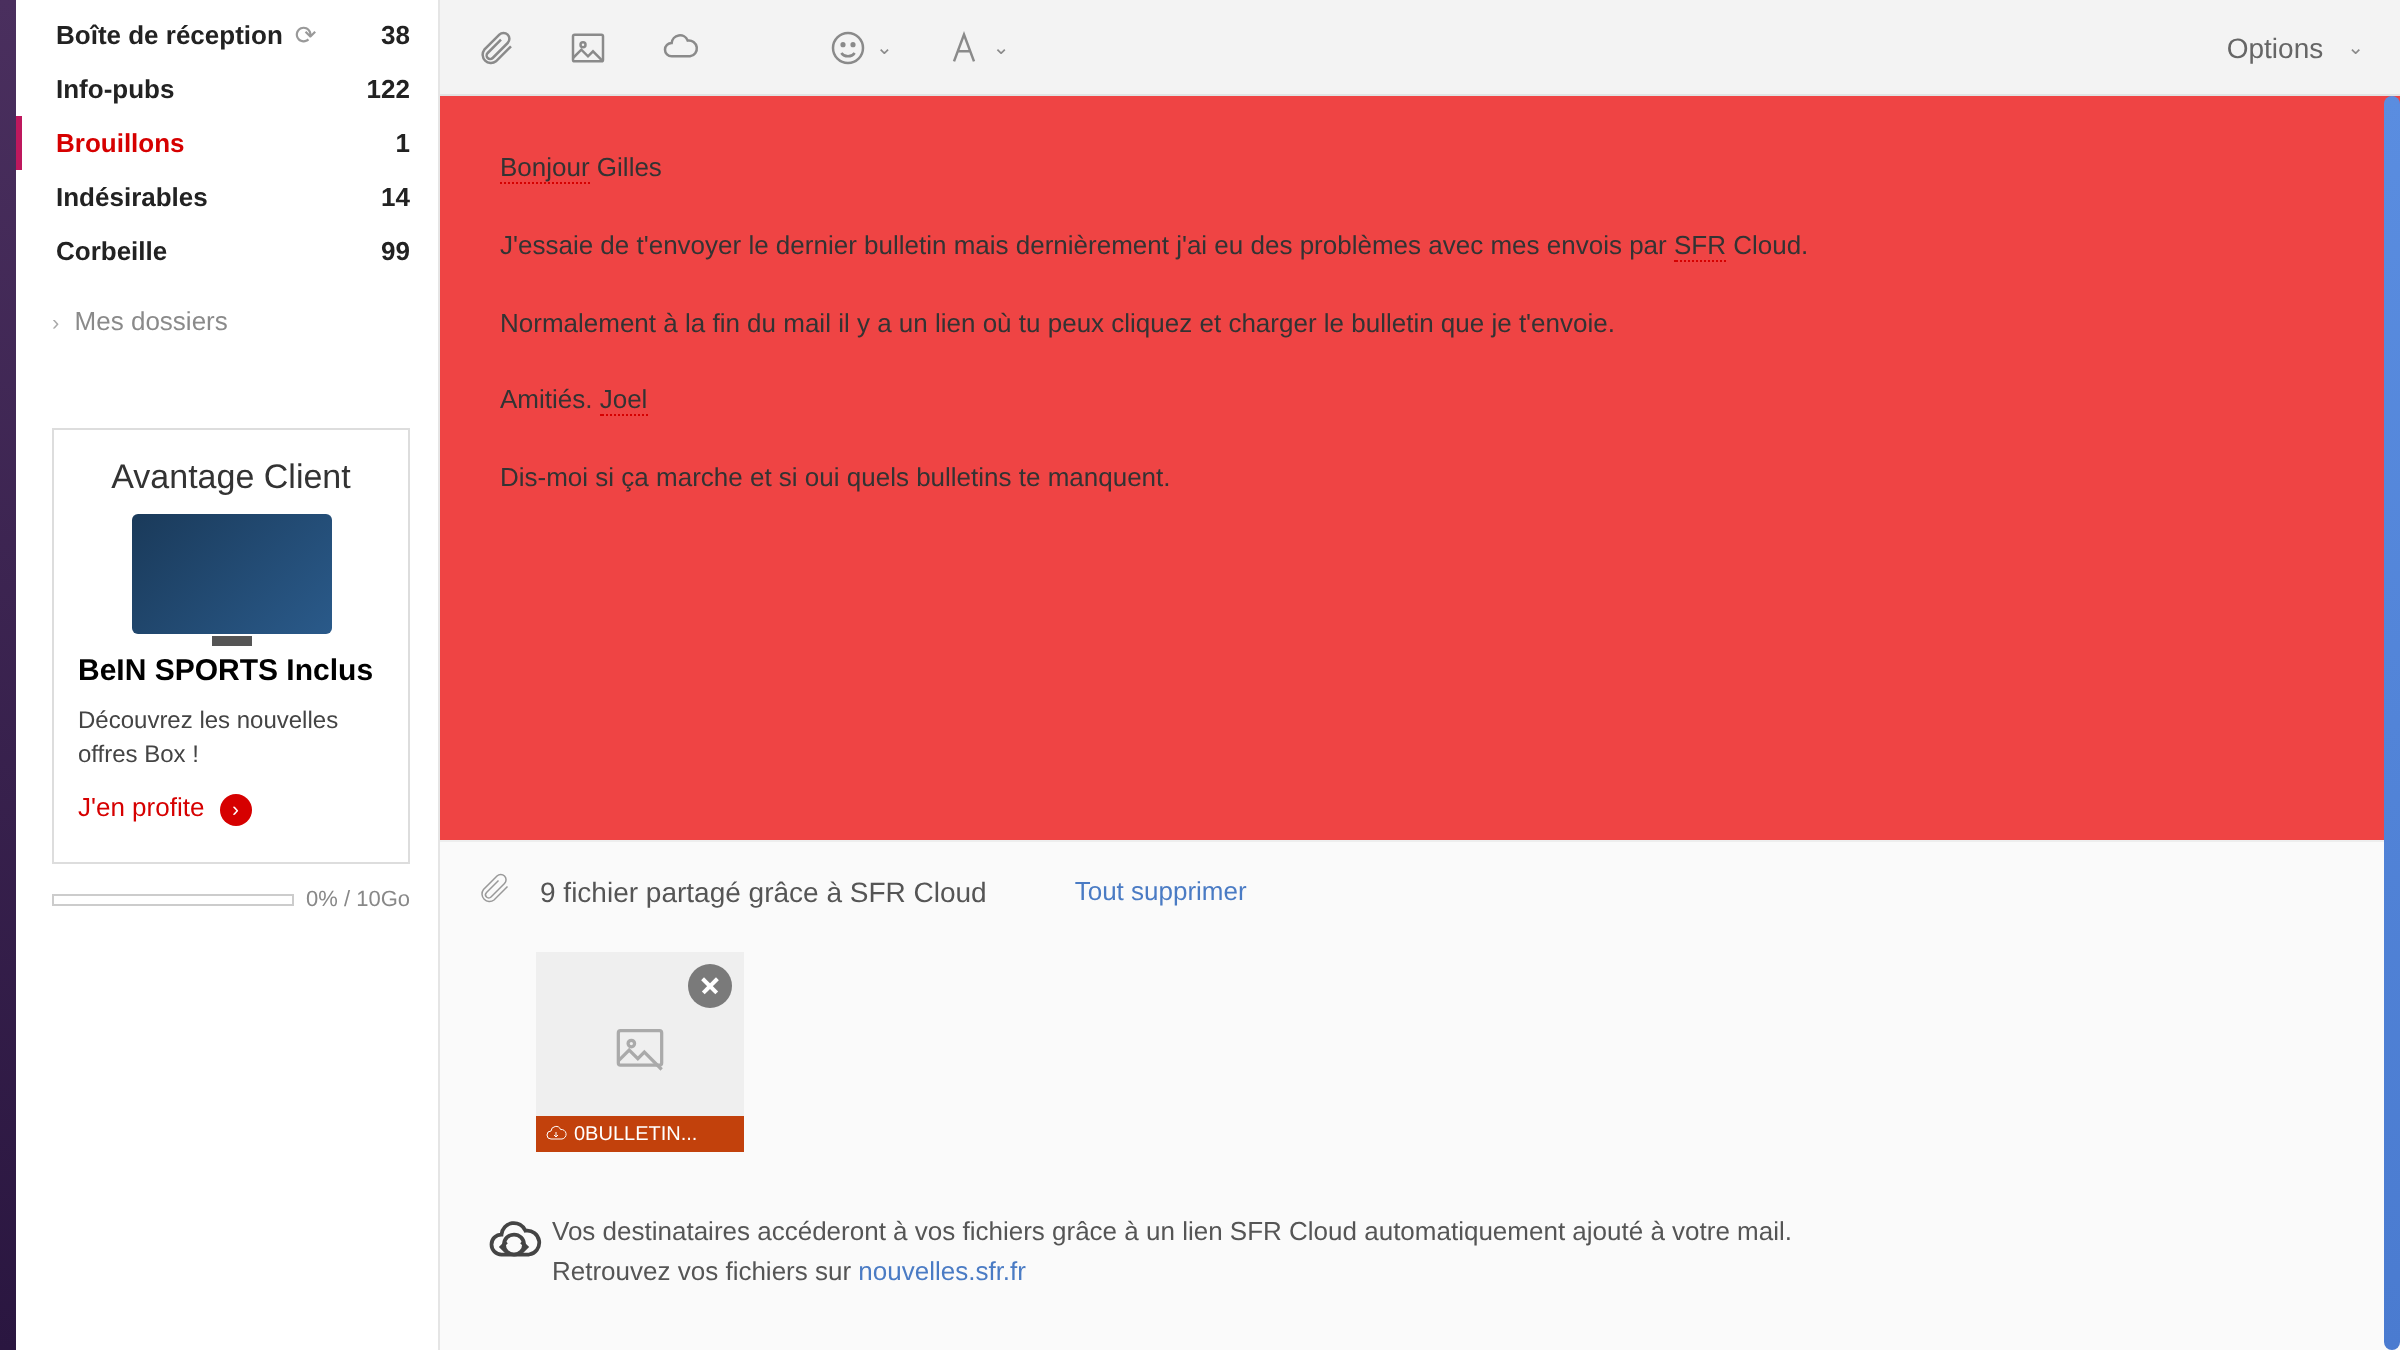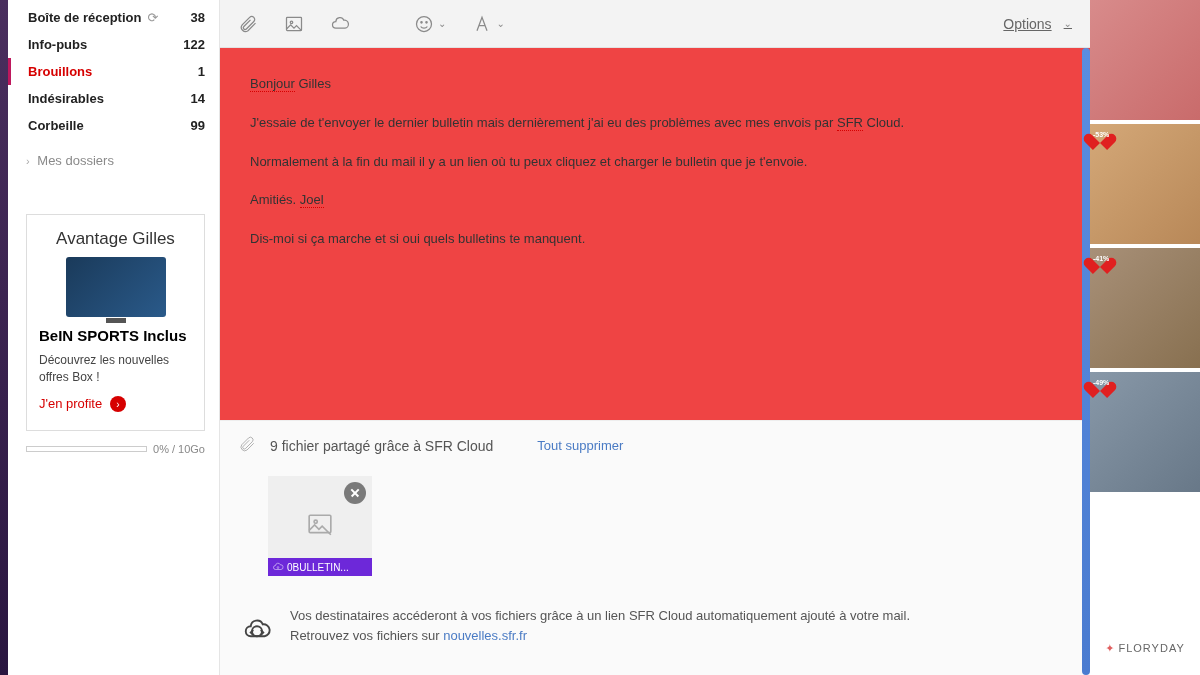--- a/index.html
+++ b/index.html
@@ -36,42 +36,42 @@
   .storage .stext { font-size: 11px; color:#888; white-space:nowrap; }
   
   
   .main { flex:1; background:#f7f7f7; display:flex; flex-direction:column; position:relative; }
   .toolbar { height:48px; background:#f3f3f3; border-bottom:1px solid #e2e2e2; display:flex; align-items:center; padding:0 18px; gap:26px; }
   .toolbar .ticon { color:#8a8a8a; cursor:pointer; display:flex; align-items:center; }
   .toolbar .tgap { width:12px; }
   .toolbar svg { width:20px; height:20px; stroke:#8a8a8a; fill:none; stroke-width:1.5; }
   .toolbar .dropdown-caret { font-size:10px; color:#8a8a8a; margin-left:4px; }
   .toolbar .spacer { flex:1; }
-  .toolbar .options { color:#666; font-size:14px; cursor:pointer; display:flex; align-items:center; gap:8px;text-decoration:underline; }
+  .toolbar .options { color:#666; font-size:14px; cursor:pointer; display:flex; align-items:center; gap:8px; }
   
   .body-area { flex:1; background:#ef4444; margin:0 0 0 0; padding: 26px 30px 10px 30px; font-size: 13px; color:#333; line-height:1.6; overflow:auto; }
   .body-area p { margin-bottom: 18px; }
   .spellerr { border-bottom: 1px dotted #d60000; }
   
   .attach-section { background:#fafafa; border-top:1px solid #eee; padding: 14px 18px 30px 18px; }
   .attach-head { display:flex; align-items:center; gap:14px; font-size:14px; color:#555; }
   .attach-head .clip svg { width:18px; height:18px; stroke:#999; fill:none; }
   .attach-head .del-all { color:#4a7bc4; cursor:pointer; margin-left:30px; font-size:13px; }
   
   .thumb { width:104px; height:100px; background:#efefef; margin:20px 0 0 30px; position:relative; }
   .thumb .ximg { width:22px; height:22px; background:#7a7a7a; border-radius:50%; position:absolute; top:6px; right:6px; display:flex; align-items:center; justify-content:center; cursor:pointer; }
   .thumb .ximg::before, .thumb .ximg::after { content:""; position:absolute; width:10px; height:1.5px; background:#fff; }
   .thumb .ximg::before { transform:rotate(45deg); }
   .thumb .ximg::after { transform:rotate(-45deg); }
   .thumb .ph { position:absolute; top:36px; left:36px; }
   .thumb .ph svg { width:32px; height:26px; stroke:#aaa; fill:none; stroke-width:1.5; }
-  .thumb .fbar { position:absolute; bottom:0; left:0; right:0; height:18px; background:#6d28d9; color:#fff; font-size:10px; display:flex; align-items:center; padding:0 4px; gap:3px; overflow:hidden; white-space:nowrap; }
+  .thumb .fbar { position:absolute; bottom:0; left:0; right:0; height:18px; background:#c2410c; color:#fff; font-size:10px; display:flex; align-items:center; padding:0 4px; gap:3px; overflow:hidden; white-space:nowrap; }
   .thumb .fbar svg { width:12px; height:12px; stroke:#fff; fill:none; flex-shrink:0; }
   
-  .cloud-note { display:flex; gap:14px; margin:30px 0 0 0; align-items:flex-end; }
+  .cloud-note { display:flex; gap:0; margin:30px 0 0 0; align-items:flex-start; }
   .cloud-note svg { width:38px; height:30px; stroke:#444; fill:none; stroke-width:1.5; flex-shrink:0; }
   .cloud-note .ntext { font-size:13px; color:#555; line-height:1.5; }
   .cloud-note .ntext a { color:#4a7bc4; text-decoration:none; cursor:pointer; }
   
   .scrollbar { width:8px; background:linear-gradient(180deg,#5a8de0,#4a7bd0); position:absolute; right:0; top:48px; bottom:0; border-radius:4px; }
   
   
   .rightads { width:110px; flex-shrink:0; background:#fff; display:flex; flex-direction:column; gap:4px; padding:0; }
   .adimg { height:120px; position:relative; background:#ddd; }
   .adimg.a1 { background: linear-gradient(135deg,#d88b8b,#c96b6b); }
@@ -114,21 +114,21 @@
         <span class="fname">Corbeille</span>
         <span class="fcount">99</span>
       </li>
     </ul>
     <div class="myfolders">
       <span class="chev">›</span>
       <span>Mes dossiers</span>
     </div>
 
     <div class="adbox">
-      <div class="adtitle">Avantage Gilles</div>
+      <div class="adtitle">Avantage Client</div>
       <div class="tvimg"></div>
       <div class="adbold">BeIN SPORTS Inclus</div>
       <div class="adtext">Découvrez les nouvelles offres Box !</div>
       <div class="adcta">
         <span>J'en profite</span>
         <span class="adcta-circle">›</span>
       </div>
     </div>
 
     <div class="storage">
@@ -225,34 +225,13 @@
         <div class="ntext">
           <span>Vos destinataires accéderont à vos fichiers grâce à un lien SFR Cloud automatiquement ajouté à votre mail.</span><br>
           <span>Retrouvez vos fichiers sur </span><a>nouvelles.sfr.fr</a>
         </div>
       </div>
     </div>
 
     <div class="scrollbar"></div>
   </div>
 
-  <div class="rightads">
-    <div class="adimg a1"></div>
-    <div class="adimg a2">
-      <div class="heart">
-          <span>-53%</span>
-        </div>
-    </div>
-    <div class="adimg a3">
-      <div class="heart">
-          <span>-41%</span>
-        </div>
-    </div>
-    <div class="adimg a4">
-      <div class="heart">
-          <span>-49%</span>
-        </div>
-    </div>
-    <div class="flogo">
-      <span class="dots">✦</span><span>FLORYDAY</span>
-    </div>
-  </div>
 </div>
 
 </body></html>

